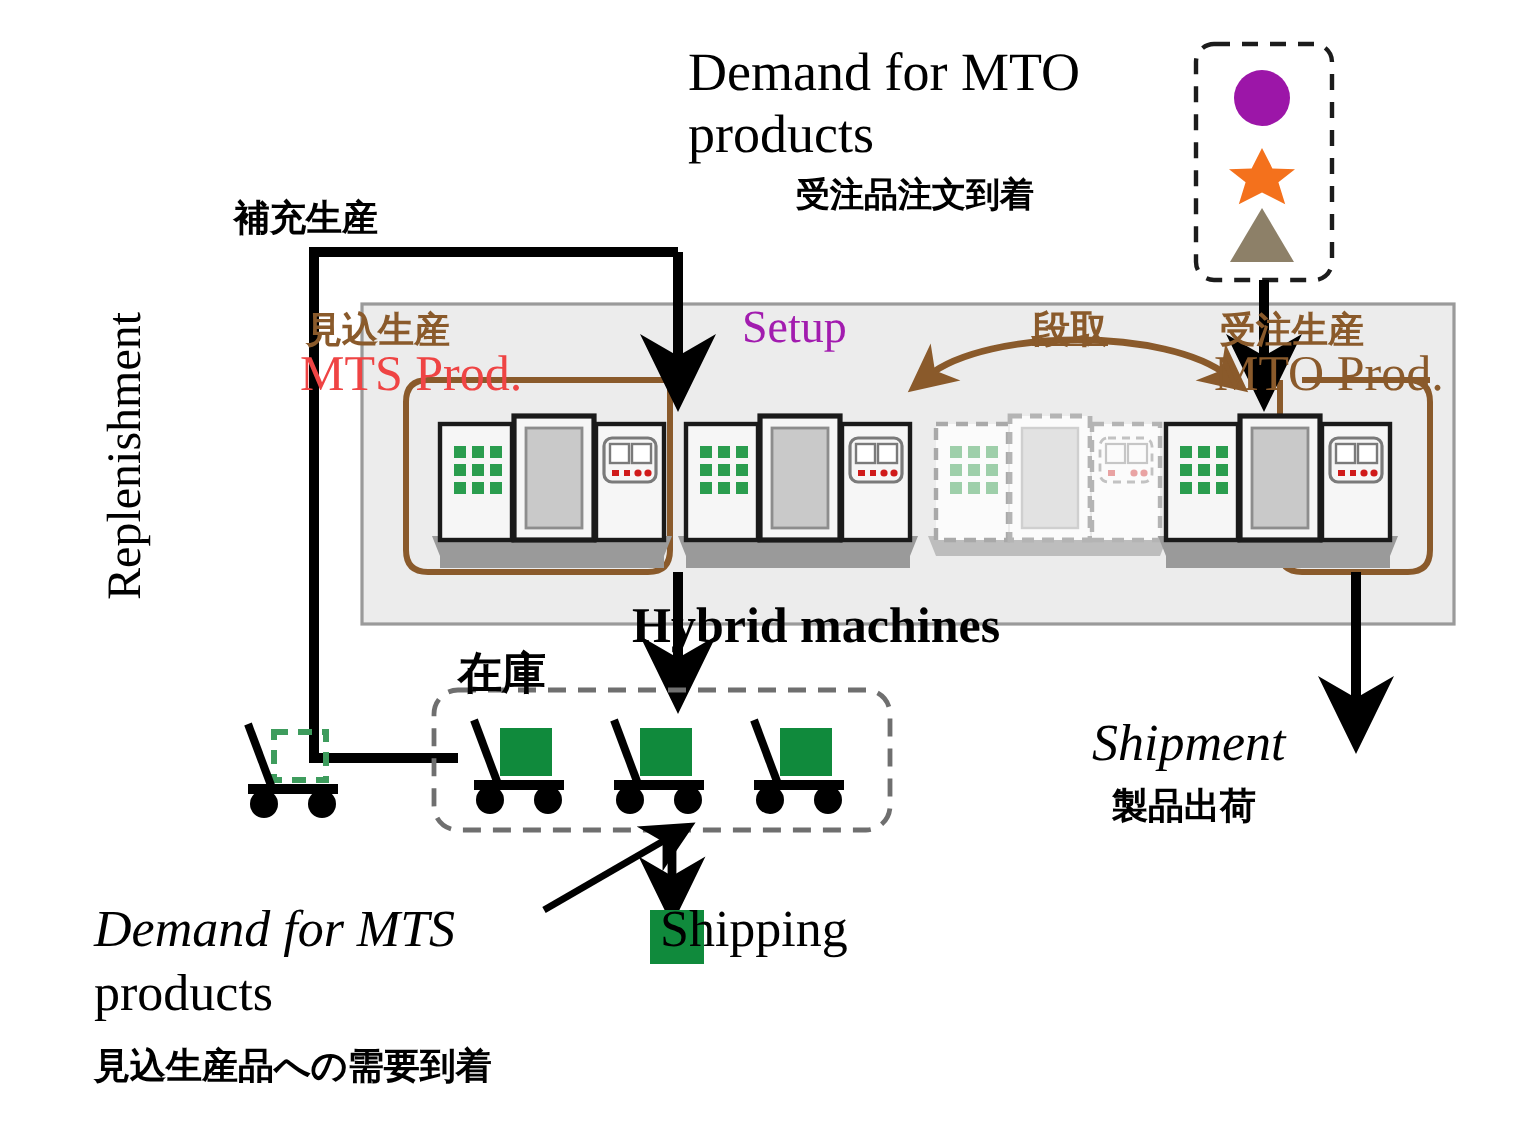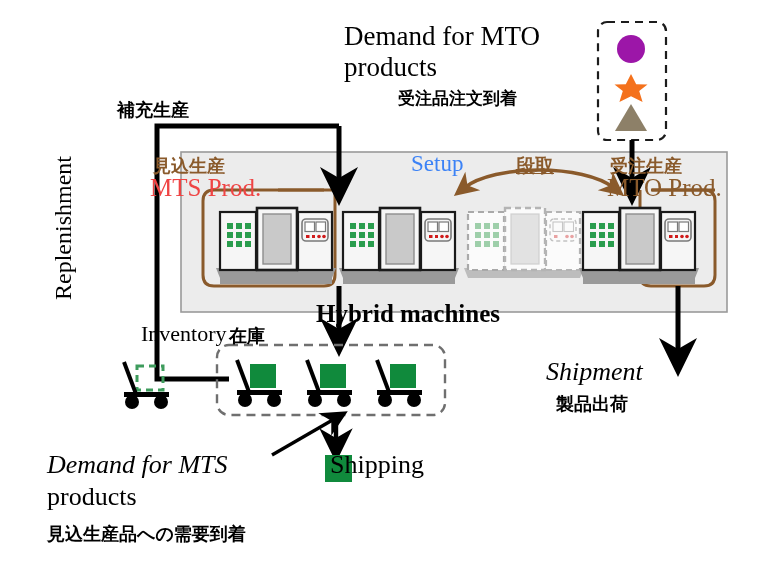--- a/index.html
+++ b/index.html
@@ -167,27 +167,26 @@
   <div class="abs gothic txt" style="left:117px;top:100px;font-size:18px;">補充生産</div>
   <div class="abs serif txt" style="left:-16px;top:215px;width:160px;font-size:24px;text-align:center;
               transform:rotate(-90deg);transform-origin:center center;">Replenishment</div>
 
   <div class="abs gothic txt" style="left:153px;top:156px;font-size:18px;color:#8a5a2b;">見込生産</div>
   <div class="abs serif txt" style="left:150px;top:174px;font-size:25px;color:#ef4444;">MTS Prod.</div>
 
   <div class="abs gothic txt" style="left:610px;top:156px;font-size:18px;color:#8a5a2b;">受注生産</div>
   <div class="abs serif txt" style="left:607px;top:174px;font-size:25px;color:#8a5a2b;">MTO Prod.</div>
 
-  <div class="abs serif txt" style="left:371px;top:152px;font-size:23px;color:#3b82f6;margin-left:40px;">Setup</div>
+  <div class="abs serif txt" style="left:371px;top:152px;font-size:23px;color:#a21caf;">Setup</div>
   <div class="abs gothic txt" style="left:516px;top:155px;font-size:19px;color:#8a5a2b;text-decoration:underline;">段取</div>
 
   <div class="abs serif txt" style="left:316px;top:300px;font-size:25px;font-weight:bold;">Hybrid machines</div>
 
-  <div class="abs serif txt" style="left:141px;top:322px;font-size:22px;">Inventory</div>
-  <div class="abs gothic txt" style="left:229px;top:326px;font-size:18px;text-align:center;">在庫</div>
+  <div class="abs gothic txt" style="left:229px;top:326px;font-size:22px;text-align:center;">在庫</div>
 
   <div class="abs serif txt" style="left:546px;top:358px;font-size:26px;font-style:italic;">Shipment</div>
   <div class="abs gothic txt" style="left:556px;top:394px;font-size:18px;">製品出荷</div>
 
   <div class="abs serif txt" style="left:47px;top:451px;font-size:26px;font-style:italic;">Demand for MTS</div>
   <div class="abs serif txt" style="left:47px;top:483px;font-size:26px;">products</div>
   <div class="abs gothic txt" style="left:47px;top:524px;font-size:18px;">見込生産品への需要到着</div>
 
   <div class="abs serif txt" style="left:330px;top:451px;font-size:26px;">Shipping</div>
 

